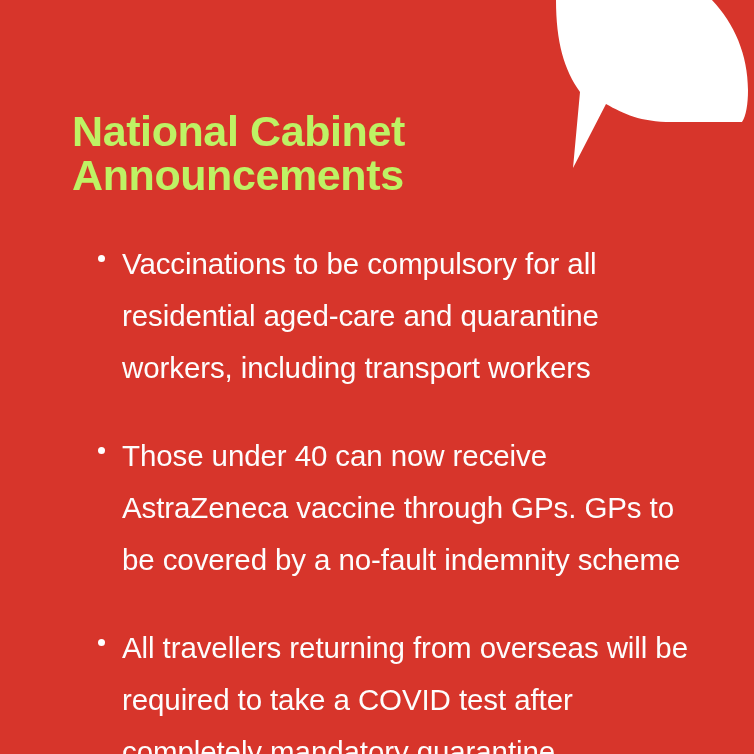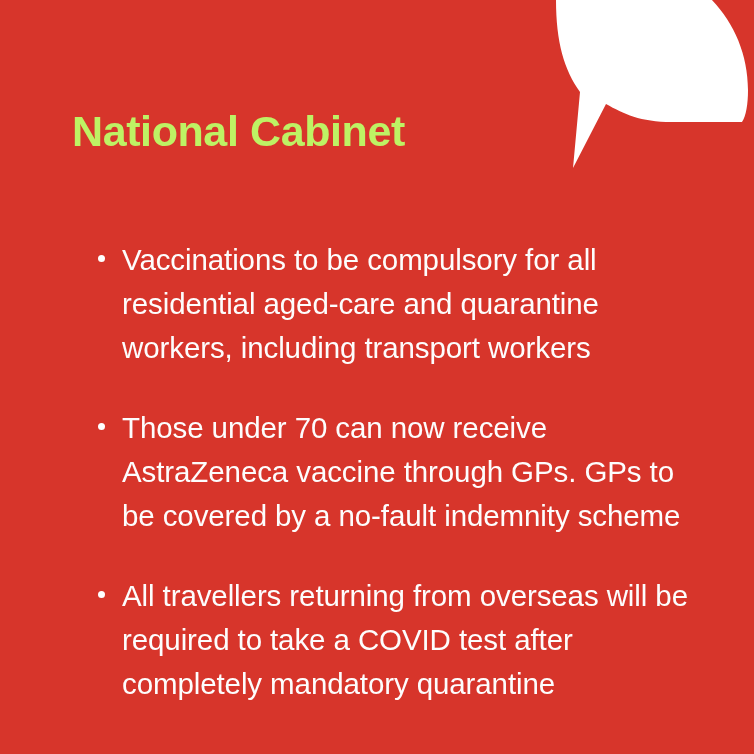--- a/index.html
+++ b/index.html
@@ -57,21 +57,21 @@
     list-style: none;
   }
   .bullet-item {
     position: relative;
     padding-left: 30px;
     margin-bottom: 36px;
     color: #fdfdfd;
     font-family: "Liberation Sans", sans-serif;
     font-size: 29.5px;
     font-weight: 400;
-    line-height: 44px;
+    line-height: 52px;
     letter-spacing: -0.1px;
   }
   .bullet-item:last-child {
     margin-bottom: 0;
   }
   .bullet-dot {
     position: absolute;
     left: 6px;
     top: 17px;
     width: 7px;
@@ -99,30 +99,31 @@
              C44 70 36 42 36 0 Z"></path>
     <path fill="#d7352b" d="M98 -40
              C170 -40 228 18 228 90
              C228 104 226 116 222 122
              L234 122
              L234 -40 Z"></path>
   </svg>
 
   <h1 id="headline">
     <span class="hl-line">National Cabinet</span>
+    <span class="hl-line">Announcements</span>
   </h1>
 
   <ul id="bullet-list">
     <li class="bullet-item">
       <span class="bullet-dot"></span>
       <span class="bullet-text">Vaccinations to be compulsory for all residential aged-care and quarantine workers, including transport workers</span>
     </li>
     <li class="bullet-item">
       <span class="bullet-dot"></span>
-      <span class="bullet-text">Those under 70 can now receive AstraZeneca vaccine through GPs. GPs to be covered by a no-fault indemnity scheme</span>
+      <span class="bullet-text">Those under 40 can now receive AstraZeneca vaccine through GPs. GPs to be covered by a no-fault indemnity scheme</span>
     </li>
     <li class="bullet-item">
       <span class="bullet-dot"></span>
       <span class="bullet-text">All travellers returning from overseas will be required to take a COVID test after completely mandatory quarantine</span>
     </li>
   </ul>
 
 </div>
 
 </body></html>

